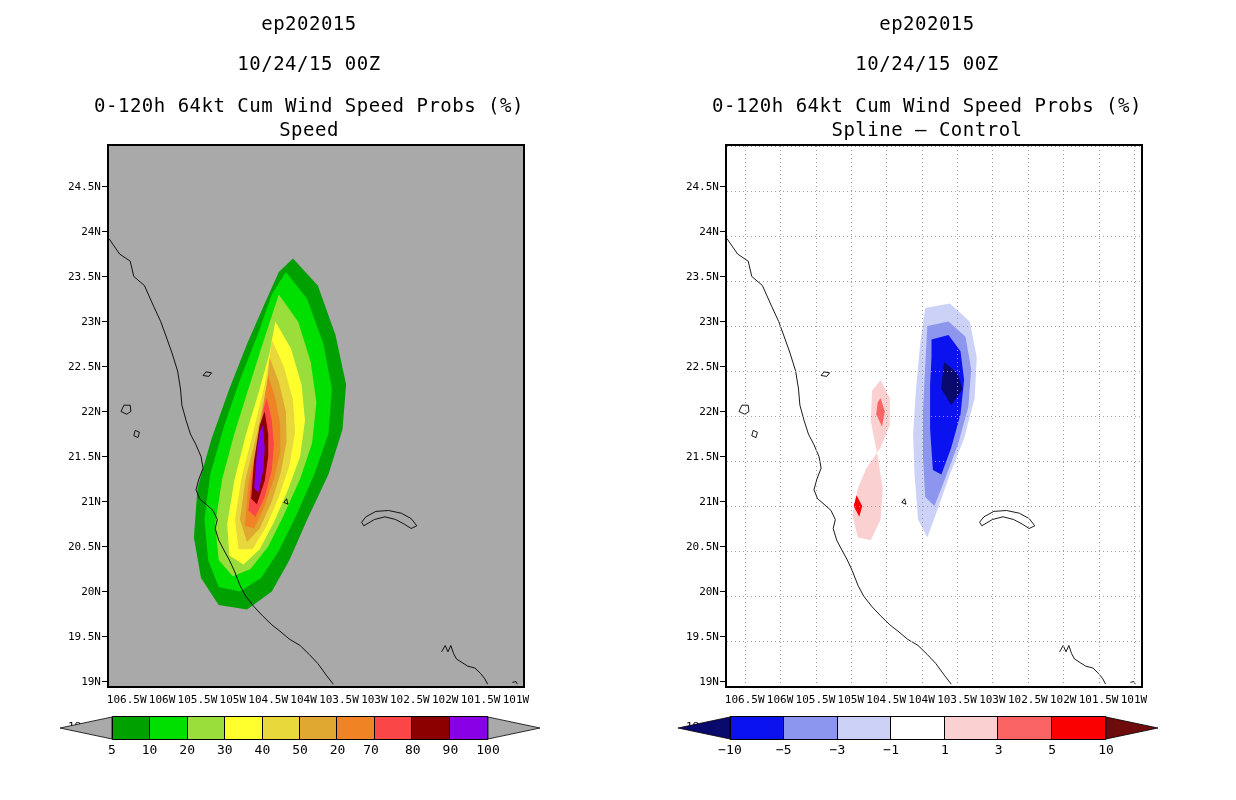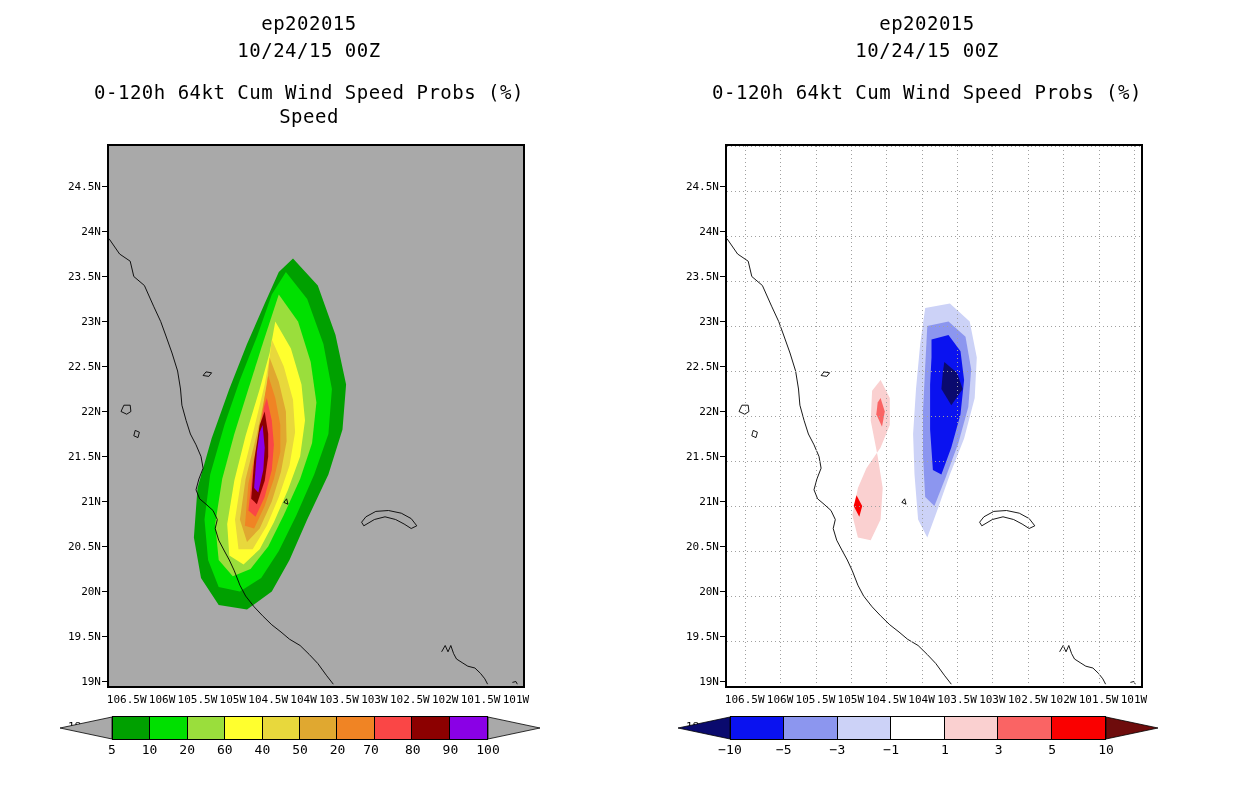--- a/index.html
+++ b/index.html
@@ -7,21 +7,21 @@
     width:1236px;height:800px;background:#ffffff;
     font-family:"DejaVu Sans Mono","Liberation Mono",monospace;
     overflow:hidden;position:relative;
   }
   .panel{position:absolute;top:0;width:618px;height:800px;}
   #panel-left{left:0;}
   #panel-right{left:618px;}
 
   .titles{position:absolute;left:0;top:0;width:618px;text-align:center;}
   .t-model{font-size:19px;letter-spacing:.5px;margin-top:12px;color:#000;}
-  .t-date{font-size:19px;letter-spacing:.5px;margin-top:5px;color:#000;}
+  .t-date{font-size:19px;letter-spacing:.5px;margin-top:18px;color:#000;}
   .t-prod{font-size:19px;letter-spacing:.5px;margin-top:20px;color:#000;white-space:nowrap;}
   .t-sub{font-size:19px;letter-spacing:.5px;margin-top:2px;color:#000;}
 
   
   .plot-wrap{position:absolute;}
   .frame{position:absolute;left:0;top:0;box-sizing:border-box;
          border:2px solid #000;overflow:hidden;}
   .frame.grey{background:#a9a9a9;}
   .frame.white{background:#ffffff;}
   .grid-line{position:absolute;background:transparent;}
@@ -126,37 +126,38 @@
         <div class="cbar-cell" style="width: 37.6px; background: rgb(250, 70, 70);"></div>
         <div class="cbar-cell" style="width: 37.6px; background: rgb(140, 0, 0);"></div>
         <div class="cbar-cell" style="width: 37.6px; background: rgb(138, 0, 230);"></div>
       </div>
       <div class="cap" style="left: 428px; width: 52px;"><svg width="52" height="24">
           <polygon points="52,12 0,1 0,23" fill="#a9a9a9" stroke="#000" stroke-width="0.8"></polygon>
         </svg></div>
       <div class="cbar-label" style="left: 52px;">5</div>
       <div class="cbar-label" style="left: 89.6px;">10</div>
       <div class="cbar-label" style="left: 127.2px;">20</div>
-      <div class="cbar-label" style="left: 164.8px;">60</div>
+      <div class="cbar-label" style="left: 164.8px;">30</div>
       <div class="cbar-label" style="left: 202.4px;">40</div>
       <div class="cbar-label" style="left: 240px;">50</div>
       <div class="cbar-label" style="left: 277.6px;">20</div>
       <div class="cbar-label" style="left: 311px;">70</div>
       <div class="cbar-label" style="left: 352.8px;">80</div>
       <div class="cbar-label" style="left: 390.4px;">90</div>
       <div class="cbar-label" style="left: 428px;">100</div>
     </div>
 </div>
 
 <div class="panel" id="panel-right">
 
   <div class="titles">
     <div class="t-model">ep202015</div>
     <div class="t-date">10/24/15 00Z</div>
     <div class="t-prod">0-120h 64kt Cum Wind Speed Probs (%)</div>
+    <div class="t-sub">Spline — Control</div>
   </div>
 
   <div class="plot-wrap" id="wrap-right" style="left:107px;top:144px;width:418px;height:544px;">
     <div class="frame white" id="frame-right" style="width:418px;height:544px;">
       <svg class="cmapsvg" id="svg-right" width="414" height="540" viewBox="0 0 414 540">
           <path d="M198.2,162.0 L222.9,157.5 L242.7,175.5 L249.8,211.5 L247.7,252.0 L237.1,292.5 L222.9,328.5 L210.2,364.5 L200.3,391.5 L191.1,373.5 L187.5,328.5 L186.1,288.0 L189.0,243.0 L193.2,198.0 Z" fill="#ccd2f7" stroke="none"></path>
           <path d="M200.3,180.0 L221.5,175.5 L238.5,190.8 L244.2,223.2 L241.3,261.0 L231.4,297.0 L218.7,331.2 L207.4,360.0 L198.2,351.0 L196.0,310.5 L196.0,265.5 L198.2,220.5 Z" fill="#8c96ef" stroke="none"></path>
           <path d="M204.5,193.5 L221.5,189.0 L233.5,205.2 L237.1,234.0 L233.5,268.2 L224.3,301.5 L214.4,328.5 L205.9,324.0 L203.1,283.5 L203.1,238.5 L204.5,211.5 Z" fill="#0a12f0" stroke="none"></path>
           <path d="M217.3,216.0 L230.0,226.8 L235.7,243.0 L224.3,259.2 L214.4,243.0 L215.8,226.8 Z" fill="#0a0a6e" stroke="none"></path>
           <path d="M153.6,234.0 L162.8,252.0 L162.8,279.0 L153.6,301.5 L139.4,322.2 L130.9,342.0 L125.3,369.0 L130.9,391.5 L143.7,394.2 L153.6,373.5 L155.7,342.0 L150.7,310.5 L143.7,274.5 L145.1,244.8 Z" fill="#fad0d0" stroke="none"></path>

